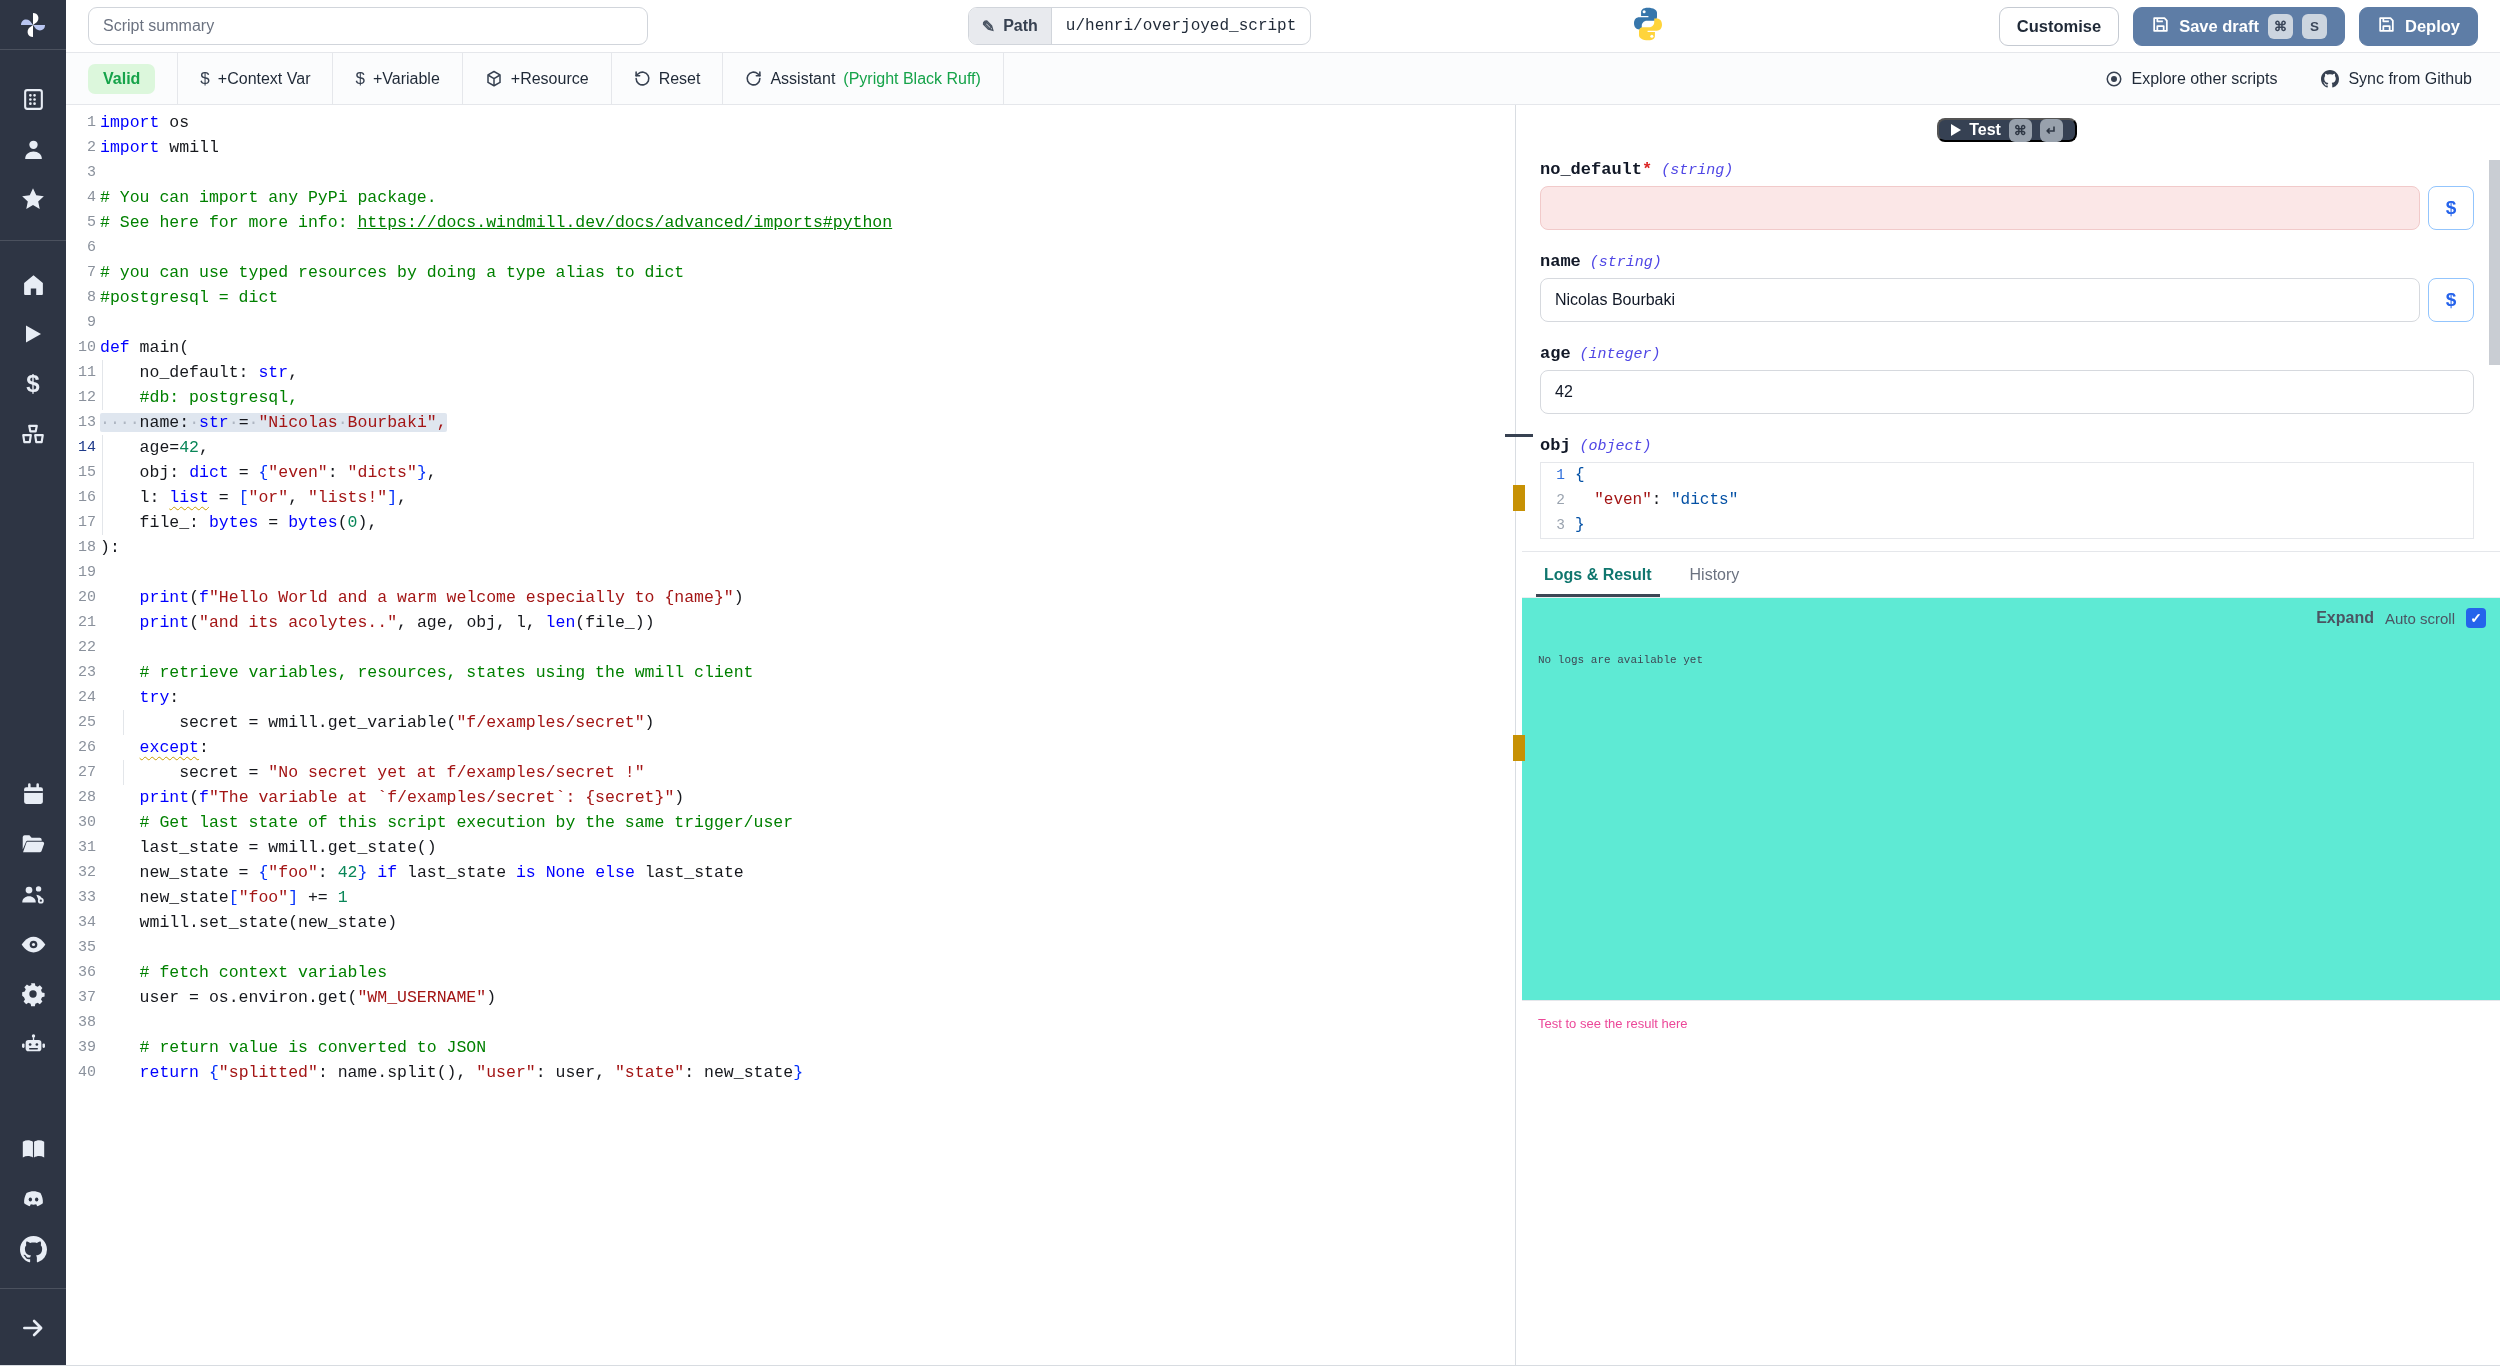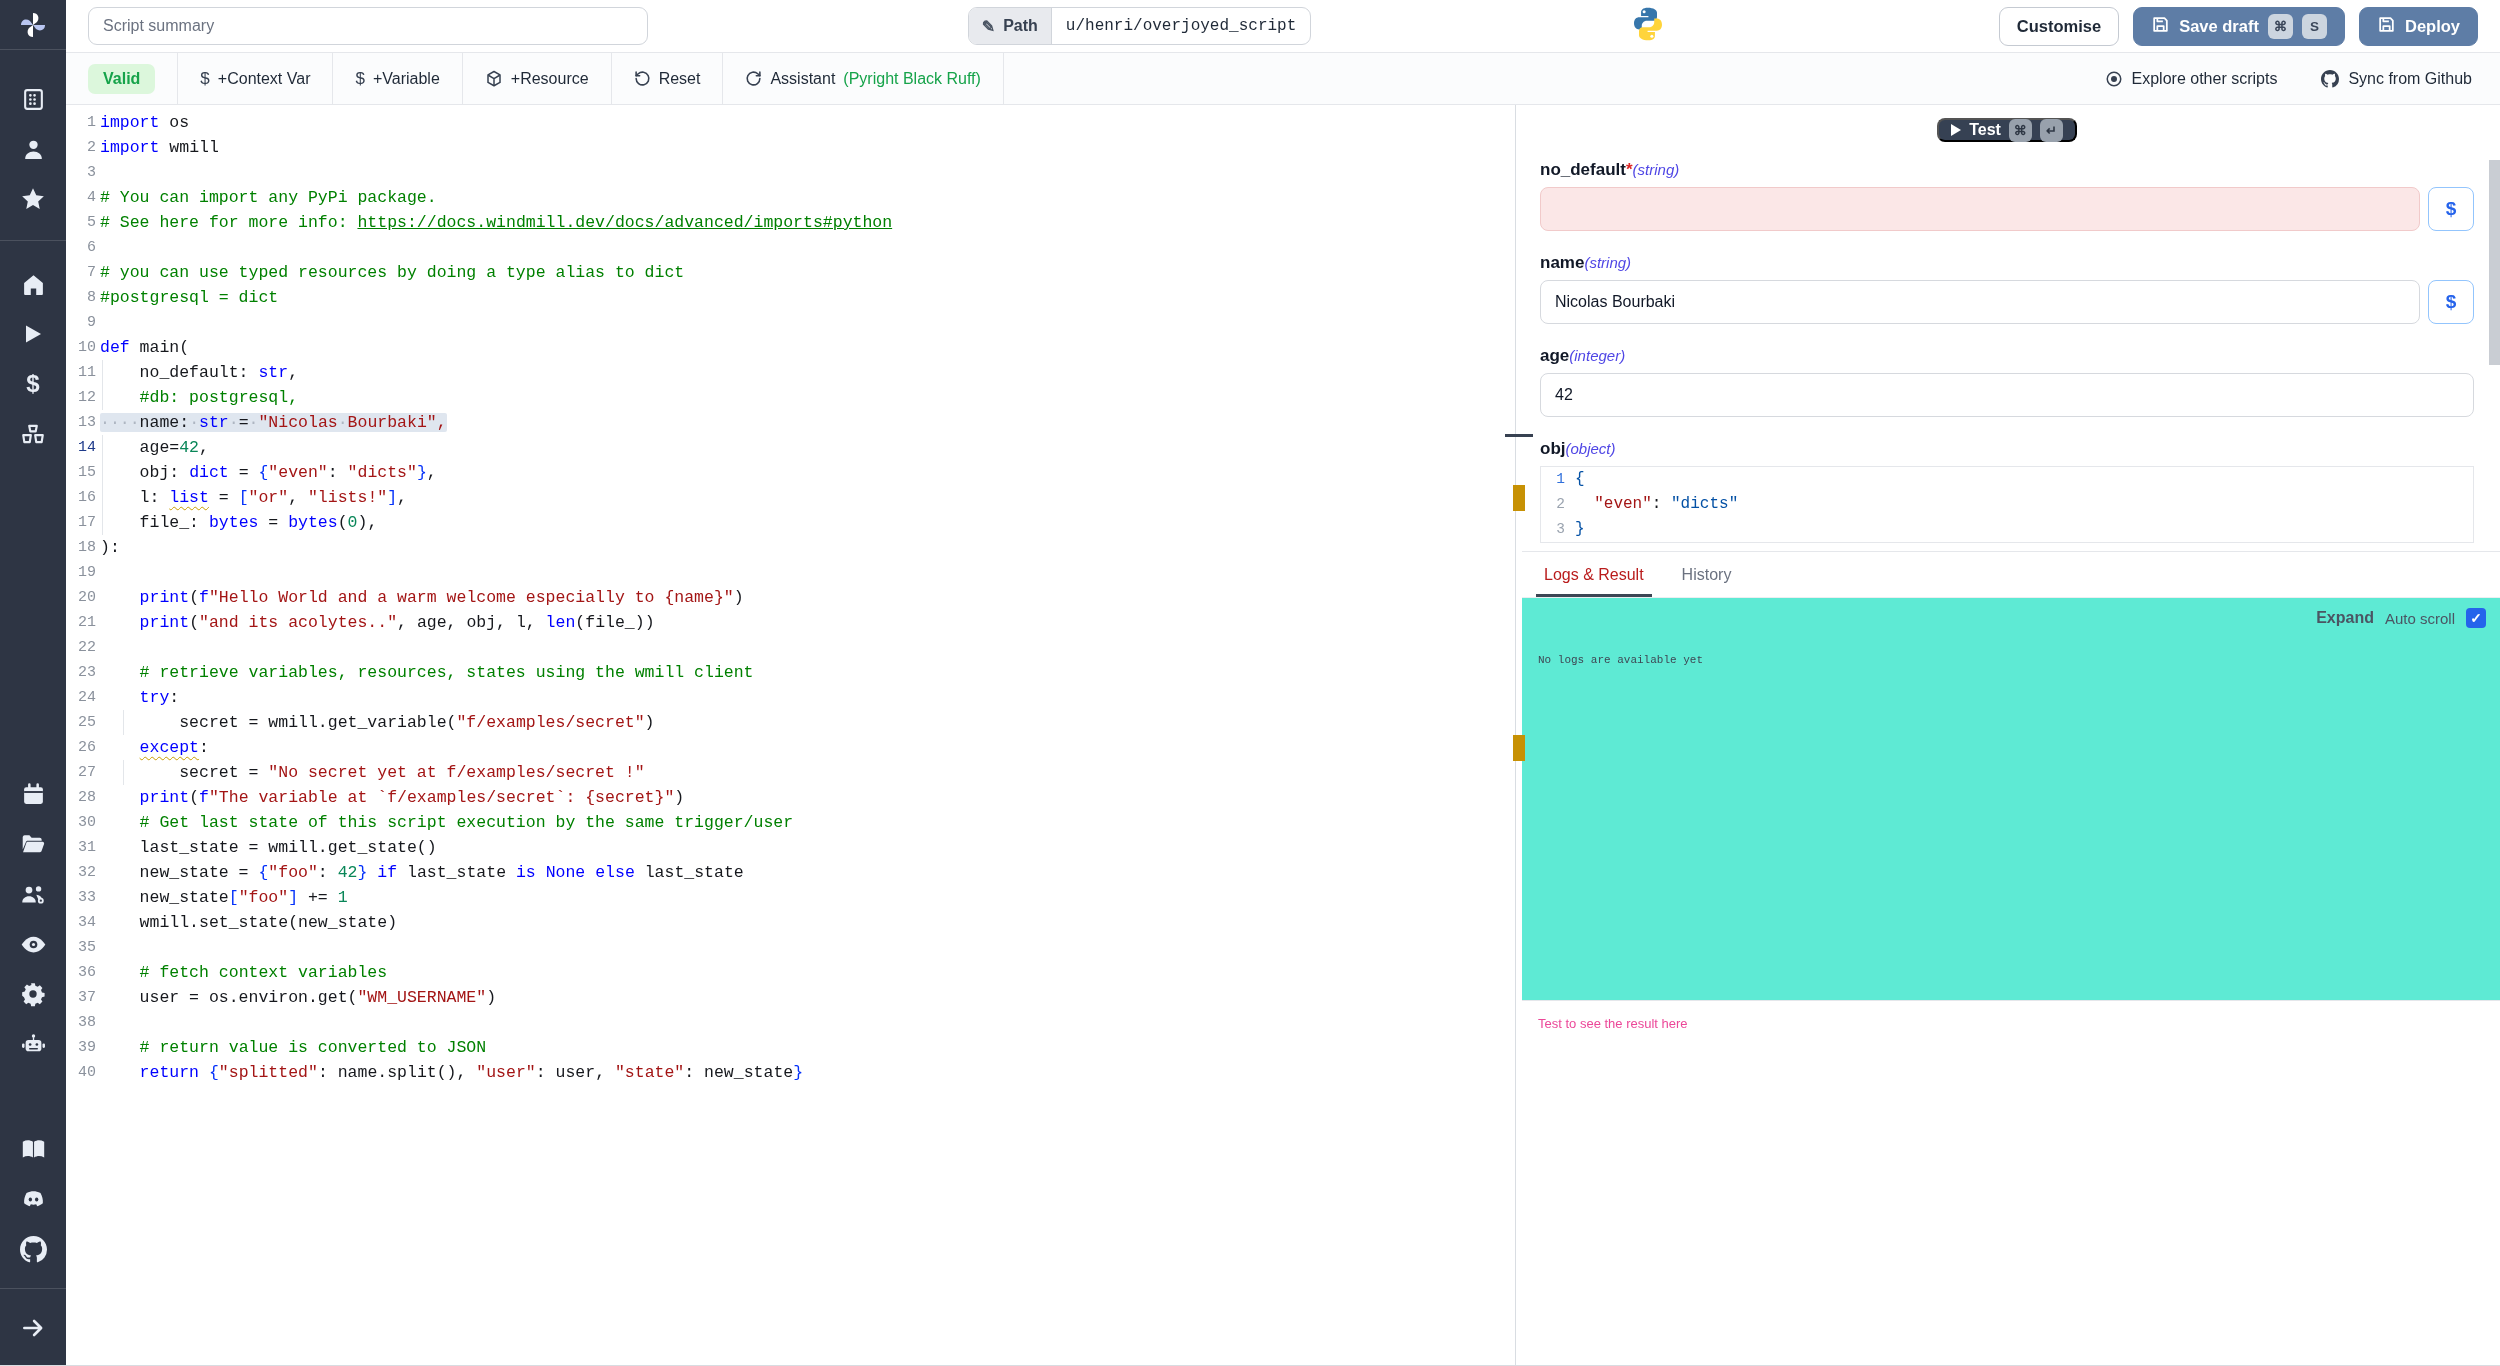--- a/index.html
+++ b/index.html
@@ -72,42 +72,42 @@
 
   
   .panel { width:978px; display:flex; flex-direction:column; min-height:0; background:#fff; }
   .form-sec { height:447px; border-bottom:1px solid #e5e7eb; position:relative; padding:0 26px 0 18px; overflow:hidden; }
   .test-row { display:flex; justify-content:center; margin-top:13px; }
   .test-btn { background:#364153; color:#fff; border-radius:8px; height:24px; display:inline-flex; align-items:center; gap:8px; padding:0 12px; font-size:16px; font-weight:bold; cursor:pointer; }
   .test-btn .kbd { background:#98a1ac; color:#2e3744; min-width:23px; height:23px; font-size:13px; }
   .play-tri { width:0; height:0; border-left:10px solid #fff; border-top:6px solid transparent; border-bottom:6px solid transparent; }
   .field { margin-top:18px; }
   .field + .field { margin-top:22px; }
-  .f-label { display:flex; align-items:baseline; margin-bottom:7px; }
+  .f-label { display:flex; align-items:baseline; gap:9px; margin-bottom:7px;font-family:Liberation Mono, monospace; }
   .f-name { font-size:17px; font-weight:bold; color:#111827; }
   .f-star { color:#dc2626; font-weight:bold; }
   .f-type { font-size:15px; font-style:italic; color:#4f46e5; }
   .f-row { display:flex; gap:8px; align-items:stretch; }
   .f-input { flex:1; height:44px; border:1px solid #d6d9de; border-radius:8px; padding:0 14px; font-size:16px; color:#111827; outline:none; background:#fff; font-family:"Liberation Sans",sans-serif; }
   .f-input.error { background:#fbe7e7; border-color:#f1caca; }
   .dollar-btn { width:46px; border:1px solid #93c5fd; border-radius:8px; background:#fff; color:#2563eb; font-size:19px; font-weight:bold; display:flex; align-items:center; justify-content:center; cursor:pointer; }
   .panel-scrollbar { position:absolute; right:0; top:55px; width:11px; height:205px; background:#c9cdd3; }
 
   .obj-editor { margin-top:7px; border:1px solid #e5e7eb; width:100%; }
   .obj-line { display:flex; height:25px; line-height:25px; font-family:"Liberation Mono","DejaVu Sans Mono",monospace; font-size:16px; }
   .obj-ln { width:34px; text-align:right; padding-right:10px; color:#9aa3af; font-size:14.5px; flex-shrink:0; }
   .obj-ln.cur { color:#2f6fdb; }
   .obj-content { white-space:pre; }
   .tk.key { color:#a31515; }
   .tk.val { color:#0451a5; }
   .tk.ob { color:#0451a5; }
 
   .tabs { height:46px; display:flex; align-items:stretch; gap:30px; padding:0 18px; border-bottom:1px solid #eceef1; background:#fff; }
   .tab { display:flex; align-items:center; font-size:16px; color:#6b7280; cursor:pointer; position:relative; padding:0 4px; }
-  .tab.active { color:#b91c1c; font-weight:normal; }
+  .tab.active { color:#0f766e; font-weight:bold; }
   .tab.active::after { content:""; position:absolute; left:-4px; right:-4px; bottom:0; height:3px; background:#3c4654; }
 
   .logs-sec { height:403px; background:#5eead4; border-bottom:1px solid #e5e7eb; position:relative; }
   .logs-controls { position:absolute; top:10px; right:14px; display:flex; align-items:center; gap:11px; }
   .expand-lbl { font-size:16px; font-weight:bold; color:#4b5563; cursor:pointer; }
   .autoscroll-lbl { font-size:15px; color:#4b5563; }
   .checkbox { width:20px; height:20px; background:#2563eb; border-radius:4px; color:#fff; display:flex; align-items:center; justify-content:center; font-size:14px; font-weight:bold; cursor:pointer; }
   .logs-empty { font-family:"Liberation Mono","DejaVu Sans Mono",monospace; font-size:11px; color:#3f4754; padding:56px 0 0 16px; }
 
   .result-sec { flex:1; background:#fff; padding:15px 16px; font-size:13px; color:#ec4899; }

